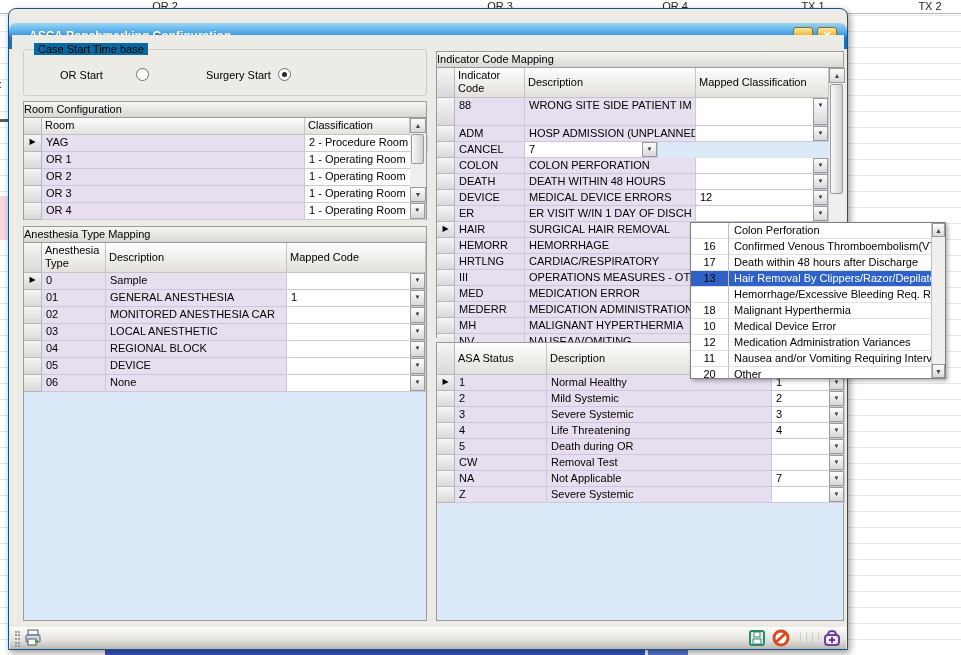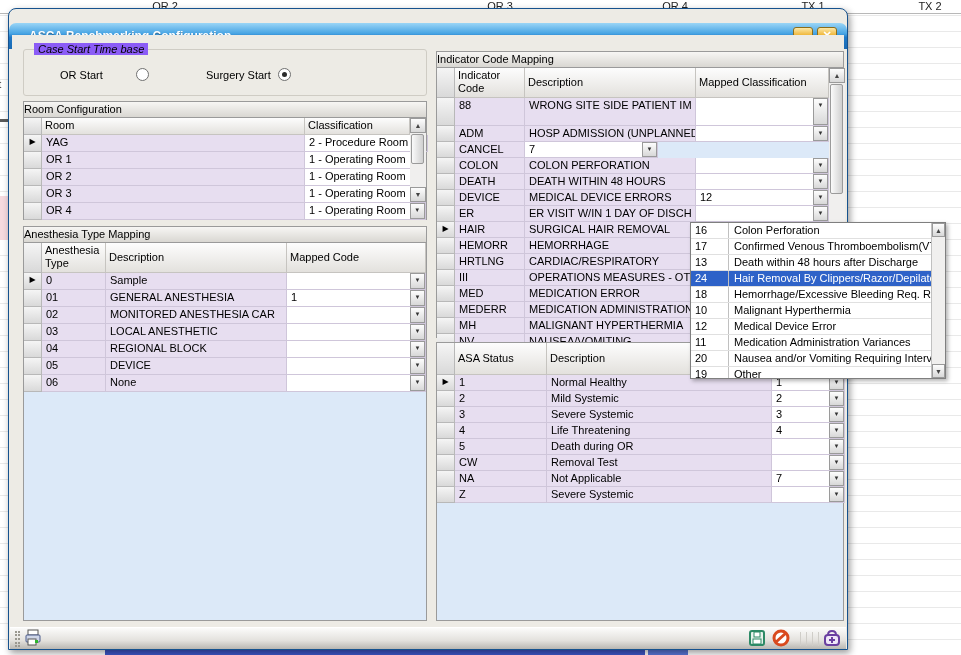--- a/index.html
+++ b/index.html
@@ -29,21 +29,21 @@
     border-radius:3px; background:linear-gradient(#fce8a8,#f0b93f 45%,#e8a52a);
     color:#fff; font-weight:bold; text-align:center; line-height:15px; font-size:11px; cursor:default;}
   .btn-min { right:34px; }
   .btn-close { right:10px; }
 
   .client { position:absolute; left:3px; top:26px; right:3px; bottom:22px; background:#edebe5; }
 
   
   .groupbox { position:absolute; left:11px; top:14px; width:404px; height:47px;
     border:1px solid #cfccc4; border-radius:3px; }
-  .gb-legend { position:absolute; left:10px; top:-7px; background:#8b5cf6; padding:0 4px;font-style:italic; }
+  .gb-legend { position:absolute; left:10px; top:-7px; background:#0369a1; padding:0 4px; }
   .radio-row { position:absolute; left:0; top:17px; width:100%; height:16px; }
   .radio-label { position:absolute; top:2px; }
   .radio { position:absolute; top:1px; width:13px; height:13px; border:1px solid #707070;
     border-radius:50%; background:#fff; }
   .radio.checked::after { content:""; position:absolute; left:3px; top:3px; width:5px; height:5px;
     border-radius:50%; background:#2b2b2b; }
 
   
   .panel { position:absolute; border:1px solid #9a9a9a; background:#dce9f8; }
   .panel-title { height:16px; background:linear-gradient(#f7f6f4,#d9d7d2);
@@ -72,21 +72,21 @@
     font-size:7px; text-align:center; line-height:13px; color:#444; }
   .sb-up { top:0; } .sb-down { bottom:0; }
   .sb-thumb { position:absolute; left:1px; width:13px; background:linear-gradient(90deg,#fafafa,#d0d0d0);
     border:1px solid #9a9a9a; border-radius:2px; }
 
   
   .dropdown { position:absolute; left:690px; top:222px; width:256px; height:157px;
     background:#fff; border:1px solid #7f7f7f; z-index:60; overflow:hidden;
     box-shadow:2px 2px 4px rgba(0,0,0,.3); }
   .dd-row { display:flex; height:16px; line-height:15px; border-bottom:1px solid #e0e0e0; }
-  .dd-code { flex:0 0 38px; padding:0 4px; border-right:1px solid #c0c0c0; overflow:hidden; }
+  .dd-code { flex:0 0 38px; padding:16px 4px; border-right:1px solid #c0c0c0; overflow:hidden;text-align:center; }
   .dd-label { flex:1; padding:0 5px; overflow:hidden; white-space:nowrap; }
   .dd-row.selected { background:#2e62c8; color:#fff; }
   .dd-scroll { position:absolute; right:0; top:0; width:14px; height:100%;
     background:#f0efee; border-left:1px solid #c0c0c0; }
 
   
   .toolbar { position:absolute; left:1px; right:1px; bottom:0; height:22px;
     background:linear-gradient(#fbfbfa,#e3e1dd 60%,#b9b7b2); border-top:1px solid #fff; }
   .grip { position:absolute; left:5px; top:3px; width:5px; height:16px;
     border-left:2px dotted #9a9890; border-right:2px dotted #9a9890; }

